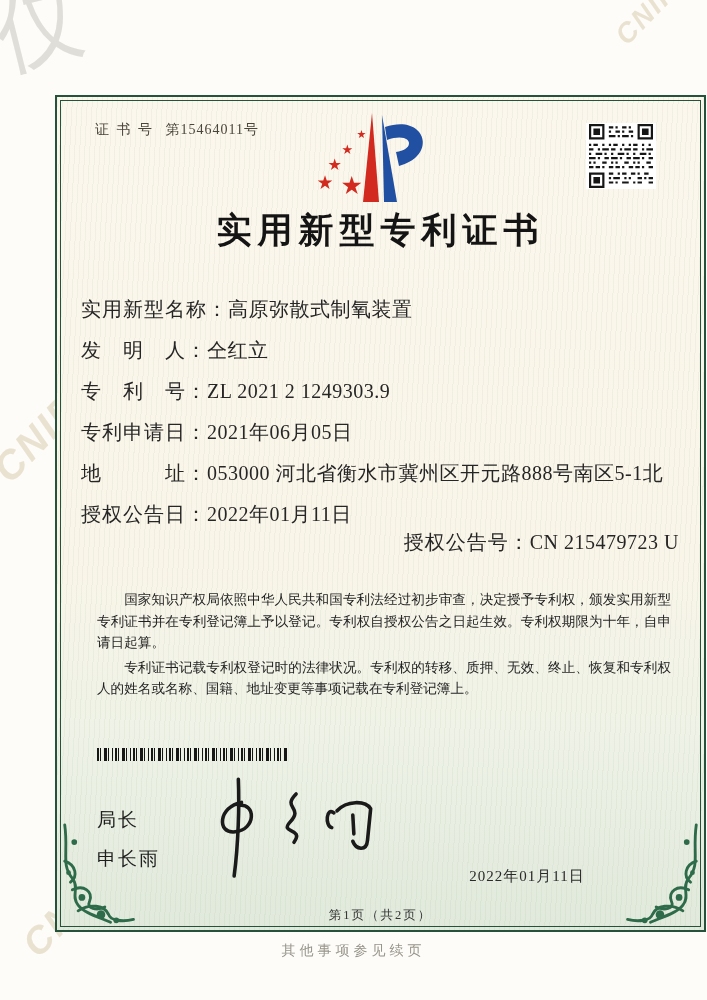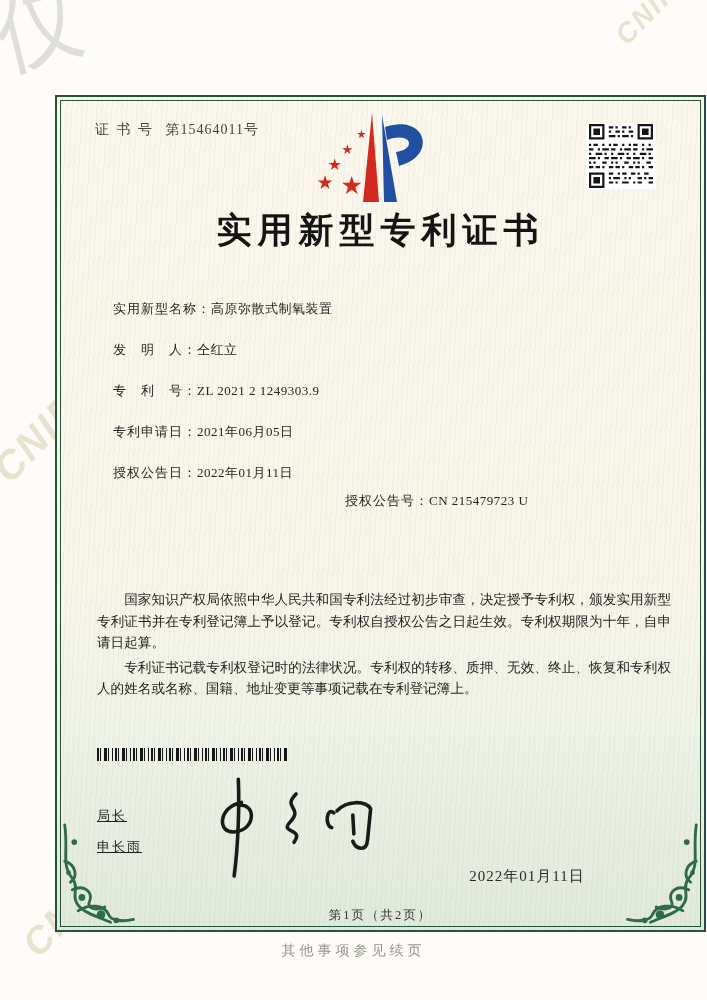--- a/index.html
+++ b/index.html
@@ -45,42 +45,42 @@
   
   .qr{position:absolute;top:26px;right:48px;width:68px;height:64px;background:#fff;padding:1px;}
   .qr svg{width:100%;height:100%;display:block;}
   
   .title{
     position:absolute;top:110px;left:0;width:100%;margin:0;
     text-align:center;font-size:35px;font-weight:bold;color:#141414;
     letter-spacing:6px;font-family:"Liberation Serif","DejaVu Serif",serif;
   }
   
-  .fields{position:absolute;top:201px;left:56px;right:34px;font-size:13px;color:#262626;}
+  .fields{position:absolute;top:201px;left:24px;right:34px;font-size:20px;color:#262626;}
   .frow{display:flex;margin-bottom:19px;line-height:22px;white-space:nowrap;}
   .flabel{letter-spacing:1px;}
   .fvalue{letter-spacing:.5px;}
   .grant{display:flex;}
   .gpair{display:flex;}
   .gpair + .gpair{margin-left:52px;margin-top:28px;}
   
   .paras{position:absolute;top:492px;left:40px;right:33px;color:#1f1f1f;}
   .paras p{margin:0 0 3px 0;font-size:13.6px;line-height:21.5px;text-align:justify;text-indent:2em;}
   
   .barcode{
     position:absolute;left:40px;top:651px;width:190px;height:13px;
     background:repeating-linear-gradient(90deg,
       #161616 0 2px,transparent 2px 3px,
       #161616 3px 4px,transparent 4px 7px,
       #161616 7px 10px,transparent 10px 11px,
       #161616 11px 12px,transparent 12px 15px,
       #161616 15px 16px,transparent 16px 18px);
   }
   
-  .signer{position:absolute;left:40px;top:710px;font-size:13px;color:#1e1e1e;letter-spacing:2px;text-decoration:underline;}
+  .signer{position:absolute;left:40px;top:710px;font-size:19px;color:#1e1e1e;letter-spacing:2px;}
   .signer div{margin-bottom:13px;}
   .signature{position:absolute;left:140px;top:676px;width:215px;height:105px;}
   .issue-date{
     position:absolute;left:350px;top:770px;width:240px;
     text-align:center;font-size:15px;color:#2a2a2a;letter-spacing:1px;
   }
   .page-info{
     position:absolute;bottom:6px;left:0;width:100%;
     text-align:center;font-size:12.5px;color:#333;letter-spacing:2px;
   }
@@ -167,20 +167,24 @@
         <span class="fvalue">仝红立</span>
       </div>
       <div class="frow">
         <span class="flabel">专　利　号：</span>
         <span class="fvalue">ZL 2021 2 1249303.9</span>
       </div>
       <div class="frow">
         <span class="flabel">专利申请日：</span>
         <span class="fvalue">2021年06月05日</span>
       </div>
+      <div class="frow">
+        <span class="flabel">地　　　址：</span>
+        <span class="fvalue">053000 河北省衡水市冀州区开元路888号南区5-1北</span>
+      </div>
       <div class="frow grant">
         <span class="gpair">
           <span class="flabel">授权公告日：</span>
           <span class="fvalue">2022年01月11日</span>
         </span>
         <span class="gpair">
           <span class="flabel">授权公告号：</span>
           <span class="fvalue">CN 215479723 U</span>
         </span>
       </div>

